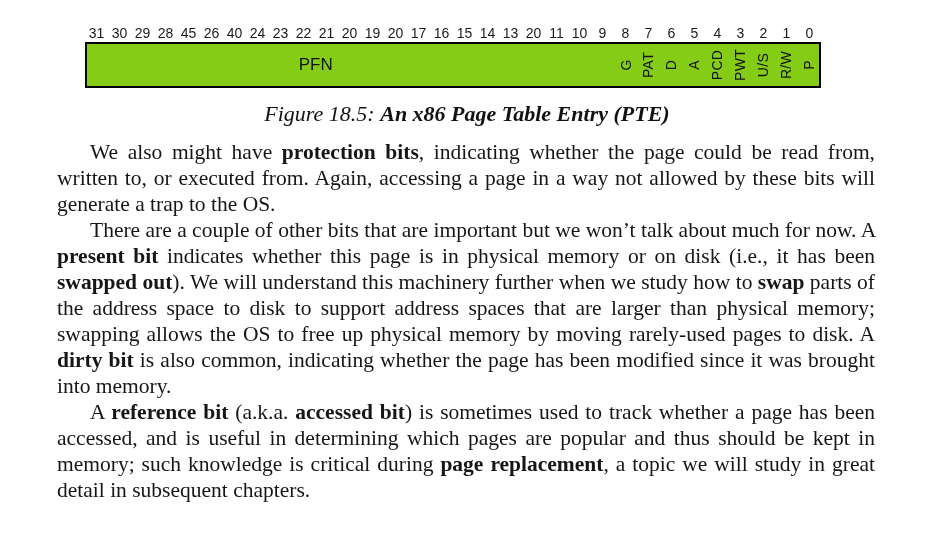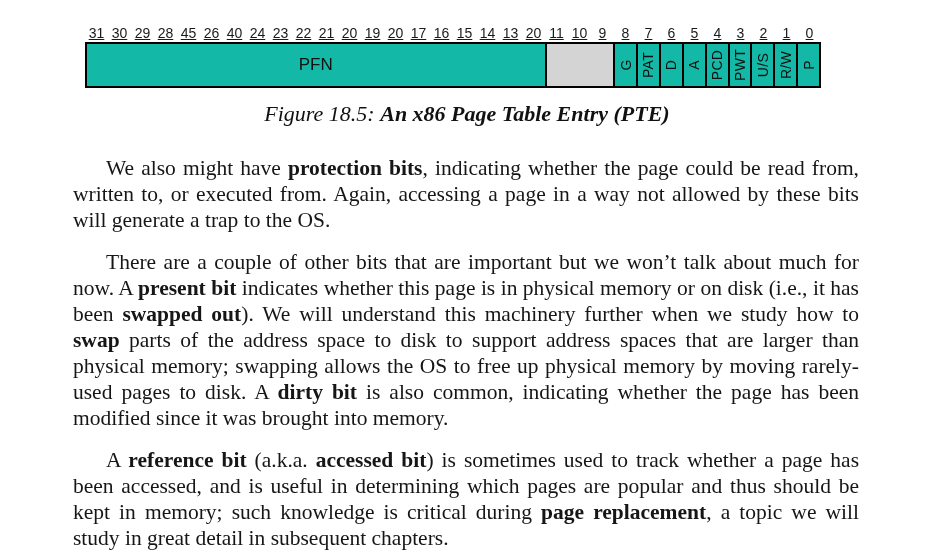--- a/index.html
+++ b/index.html
@@ -20,28 +20,28 @@
     display: flex;
     height: 18px;
     font-family: "Liberation Sans", sans-serif;
     font-size: 14px;
     line-height: 18px;
     color: #1a1a1a;
   }
   .bit-numbers span {
     flex: 1 1 0;
     text-align: center;
-    text-decoration: underline;
   }
   .bit-box {
     display: flex;
     height: 42px;
     border: 2px solid #000;
     box-sizing: content-box;
-    background: #14b8a6;
+    background: #84cc16;
+    align-items: center;
   }
   .bit-cell {
     position: relative;
     box-sizing: border-box;
     border-left: 2px solid #000;
   }
   .bit-cell:first-child { border-left: none; }
   .bit-cell.shaded { background: #d4d4d4; }
   .bit-cell.pfn {
     display: flex;
@@ -75,21 +75,21 @@
   .body-text {
     position: absolute;
     left: 57px; top: 139px;
     width: 818px;
     font-size: 21.5px;
     line-height: 26px;
     text-align: justify;
     color: #161616;
   }
   .body-text p {
-    margin: 16px;
+    margin: 0;
     text-indent: 33px;
   }
   .body-text b { font-weight: bold; }
 </style>
 </head>
 <body>
 
 <div class="page">
 
   <div class="figure">

